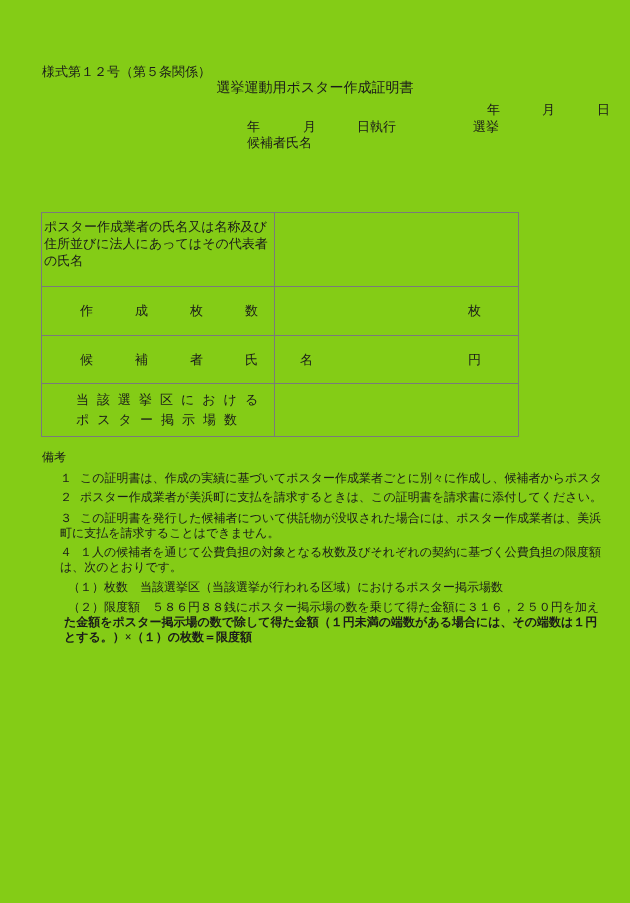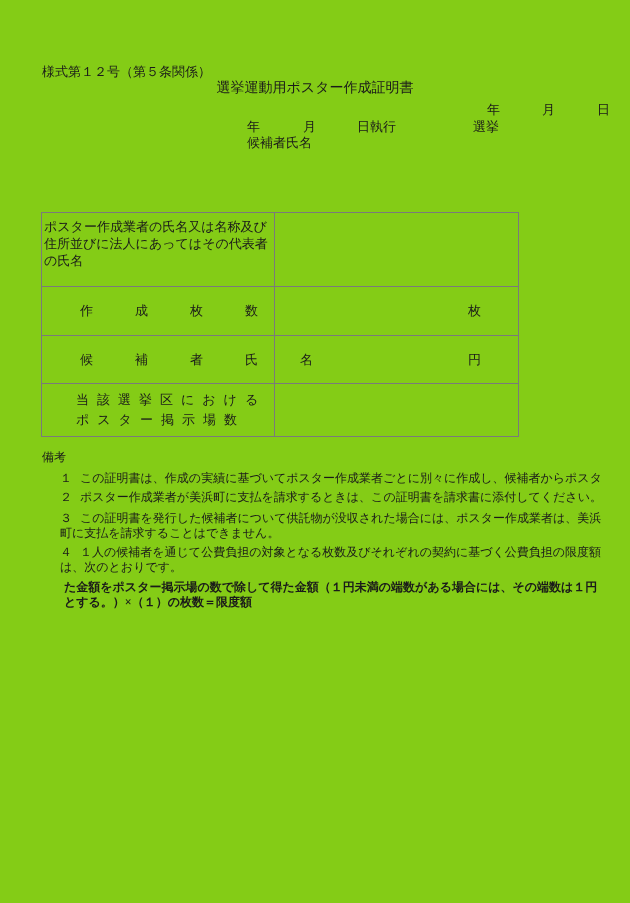--- a/index.html
+++ b/index.html
@@ -138,20 +138,24 @@
     <div class="ri i3">
       <div class="ln first"><span class="num">３</span><span>この証明書を発行した候補者について供託物が没収された場合には、ポスター作成業者は、美浜</span></div>
       <div class="ln cont">町に支払を請求することはできません。</div>
     </div>
 
     <div class="ri i4">
       <div class="ln first"><span class="num">４</span><span>１人の候補者を通じて公費負担の対象となる枚数及びそれぞれの契約に基づく公費負担の限度額</span></div>
       <div class="ln cont">は、次のとおりです。</div>
     </div>
 
+    <div class="ri s1">
+      <div class="ln sub">（１）枚数　当該選挙区（当該選挙が行われる区域）におけるポスター掲示場数</div>
+    </div>
 
     <div class="ri s2">
+      <div class="ln sub">（２）限度額　５８６円８８銭にポスター掲示場の数を乗じて得た金額に３１６，２５０円を加え</div>
       <div class="ln sub-cont">た金額をポスター掲示場の数で除して得た金額（１円未満の端数がある場合には、その端数は１円</div>
       <div class="ln sub-cont">とする。）×（１）の枚数＝限度額</div>
     </div>
   </div>
 
 </div>
 
 </body></html>

